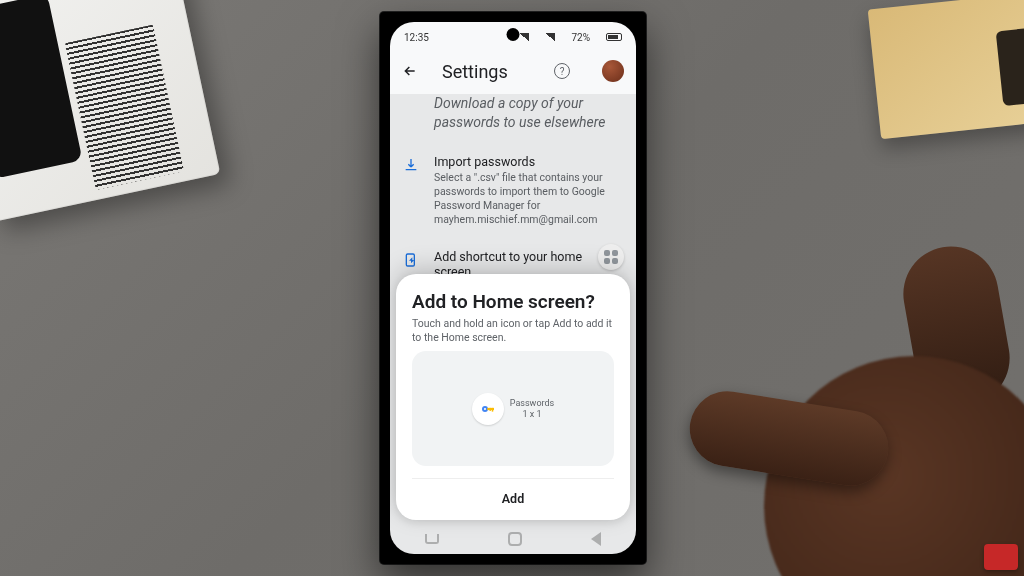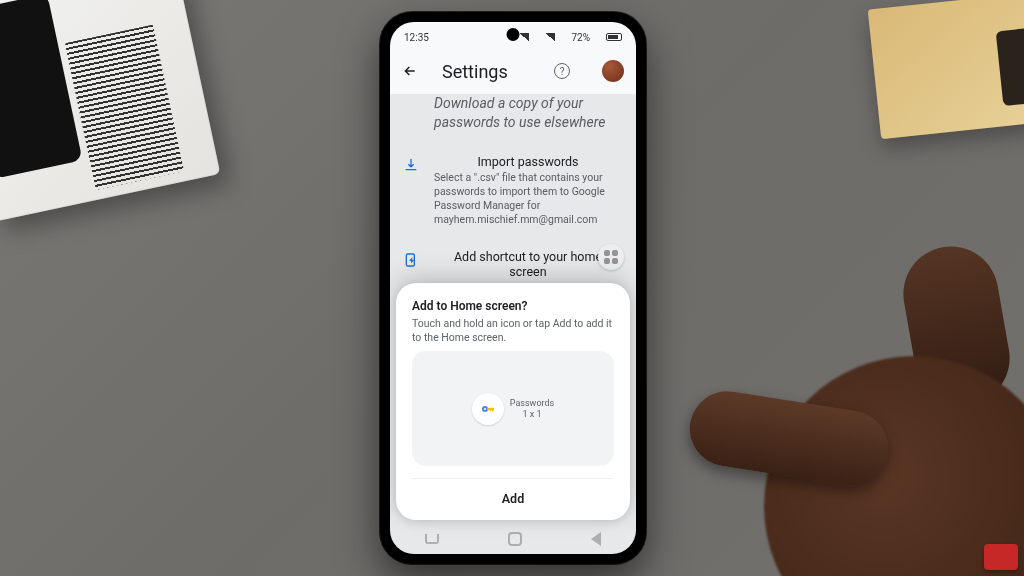--- a/index.html
+++ b/index.html
@@ -109,21 +109,21 @@
   }
 
   
   .phone {
     position: absolute;
     left: 380px;
     top: 12px;
     width: 266px;
     height: 552px;
     background: #000;
-    border-radius: 32px;
+    border-radius: 4px;
     box-shadow: 0 18px 40px rgba(0,0,0,.55), 0 0 0 1px #222;
     padding: 10px;
   }
   .screen {
     width: 100%; height: 100%;
     background: #f8f9fa;
     border-radius: 24px;
     overflow: hidden;
     position: relative;
     display: flex;
@@ -176,21 +176,21 @@
   
   .body { flex: 1; overflow: hidden; position: relative; }
   .sub { font-size: 14px; color: #5f6368; line-height: 1.35; padding: 0 14px 10px 44px; font-style: italic; }
 
   .item { padding: 12px 14px 10px 44px; position: relative; }
   .item .ic {
     position: absolute; left: 12px; top: 14px;
     width: 18px; height: 18px; color: #1a73e8;
     display: flex; align-items: center; justify-content: center;
   }
-  .item .ttl { font-size: 12.5px; color: #202124; margin-bottom: 2px; text-align: center; }
+  .item .ttl { font-size: 12.5px; color: #202124; margin-bottom: 2px; }
   .item .desc { font-size: 10.5px; color: #5f6368; line-height: 1.35; }
 
   .chip {
     position: absolute; right: 12px; top: 150px;
     width: 26px; height: 26px; border-radius: 50%;
     background: #fff; box-shadow: 0 1px 3px rgba(0,0,0,.2);
     display: grid; grid-template-columns: 1fr 1fr; grid-template-rows: 1fr 1fr;
     gap: 2px; padding: 6px;
   }
   .chip span { background: #9aa0a6; border-radius: 2px; }
@@ -207,21 +207,21 @@
   .sheet {
     position: absolute;
     left: 6px; right: 6px; bottom: 34px;
     background: #fff;
     border-radius: 20px;
     box-shadow: 0 -6px 24px rgba(0,0,0,.18), 0 2px 8px rgba(0,0,0,.1);
     z-index: 10;
     padding: 16px 16px 10px;
     display: flex; flex-direction: column;
   }
-  .sheet-title { font-size: 12px; font-weight: 600; color: #202124; margin-bottom: 4px; }
+  .sheet-title { font-size: 19px; font-weight: 600; color: #202124; margin-bottom: 4px; }
   .sheet-sub { font-size: 10.5px; color: #5f6368; line-height: 1.35; margin-bottom: 6px; }
   .widget-preview {
     background: #f1f3f4;
     border-radius: 14px;
     height: 115px;
     display: flex; flex-direction: row;
     align-items: center; justify-content: center;
     gap: 6px;
   }
   .widget-icon {

